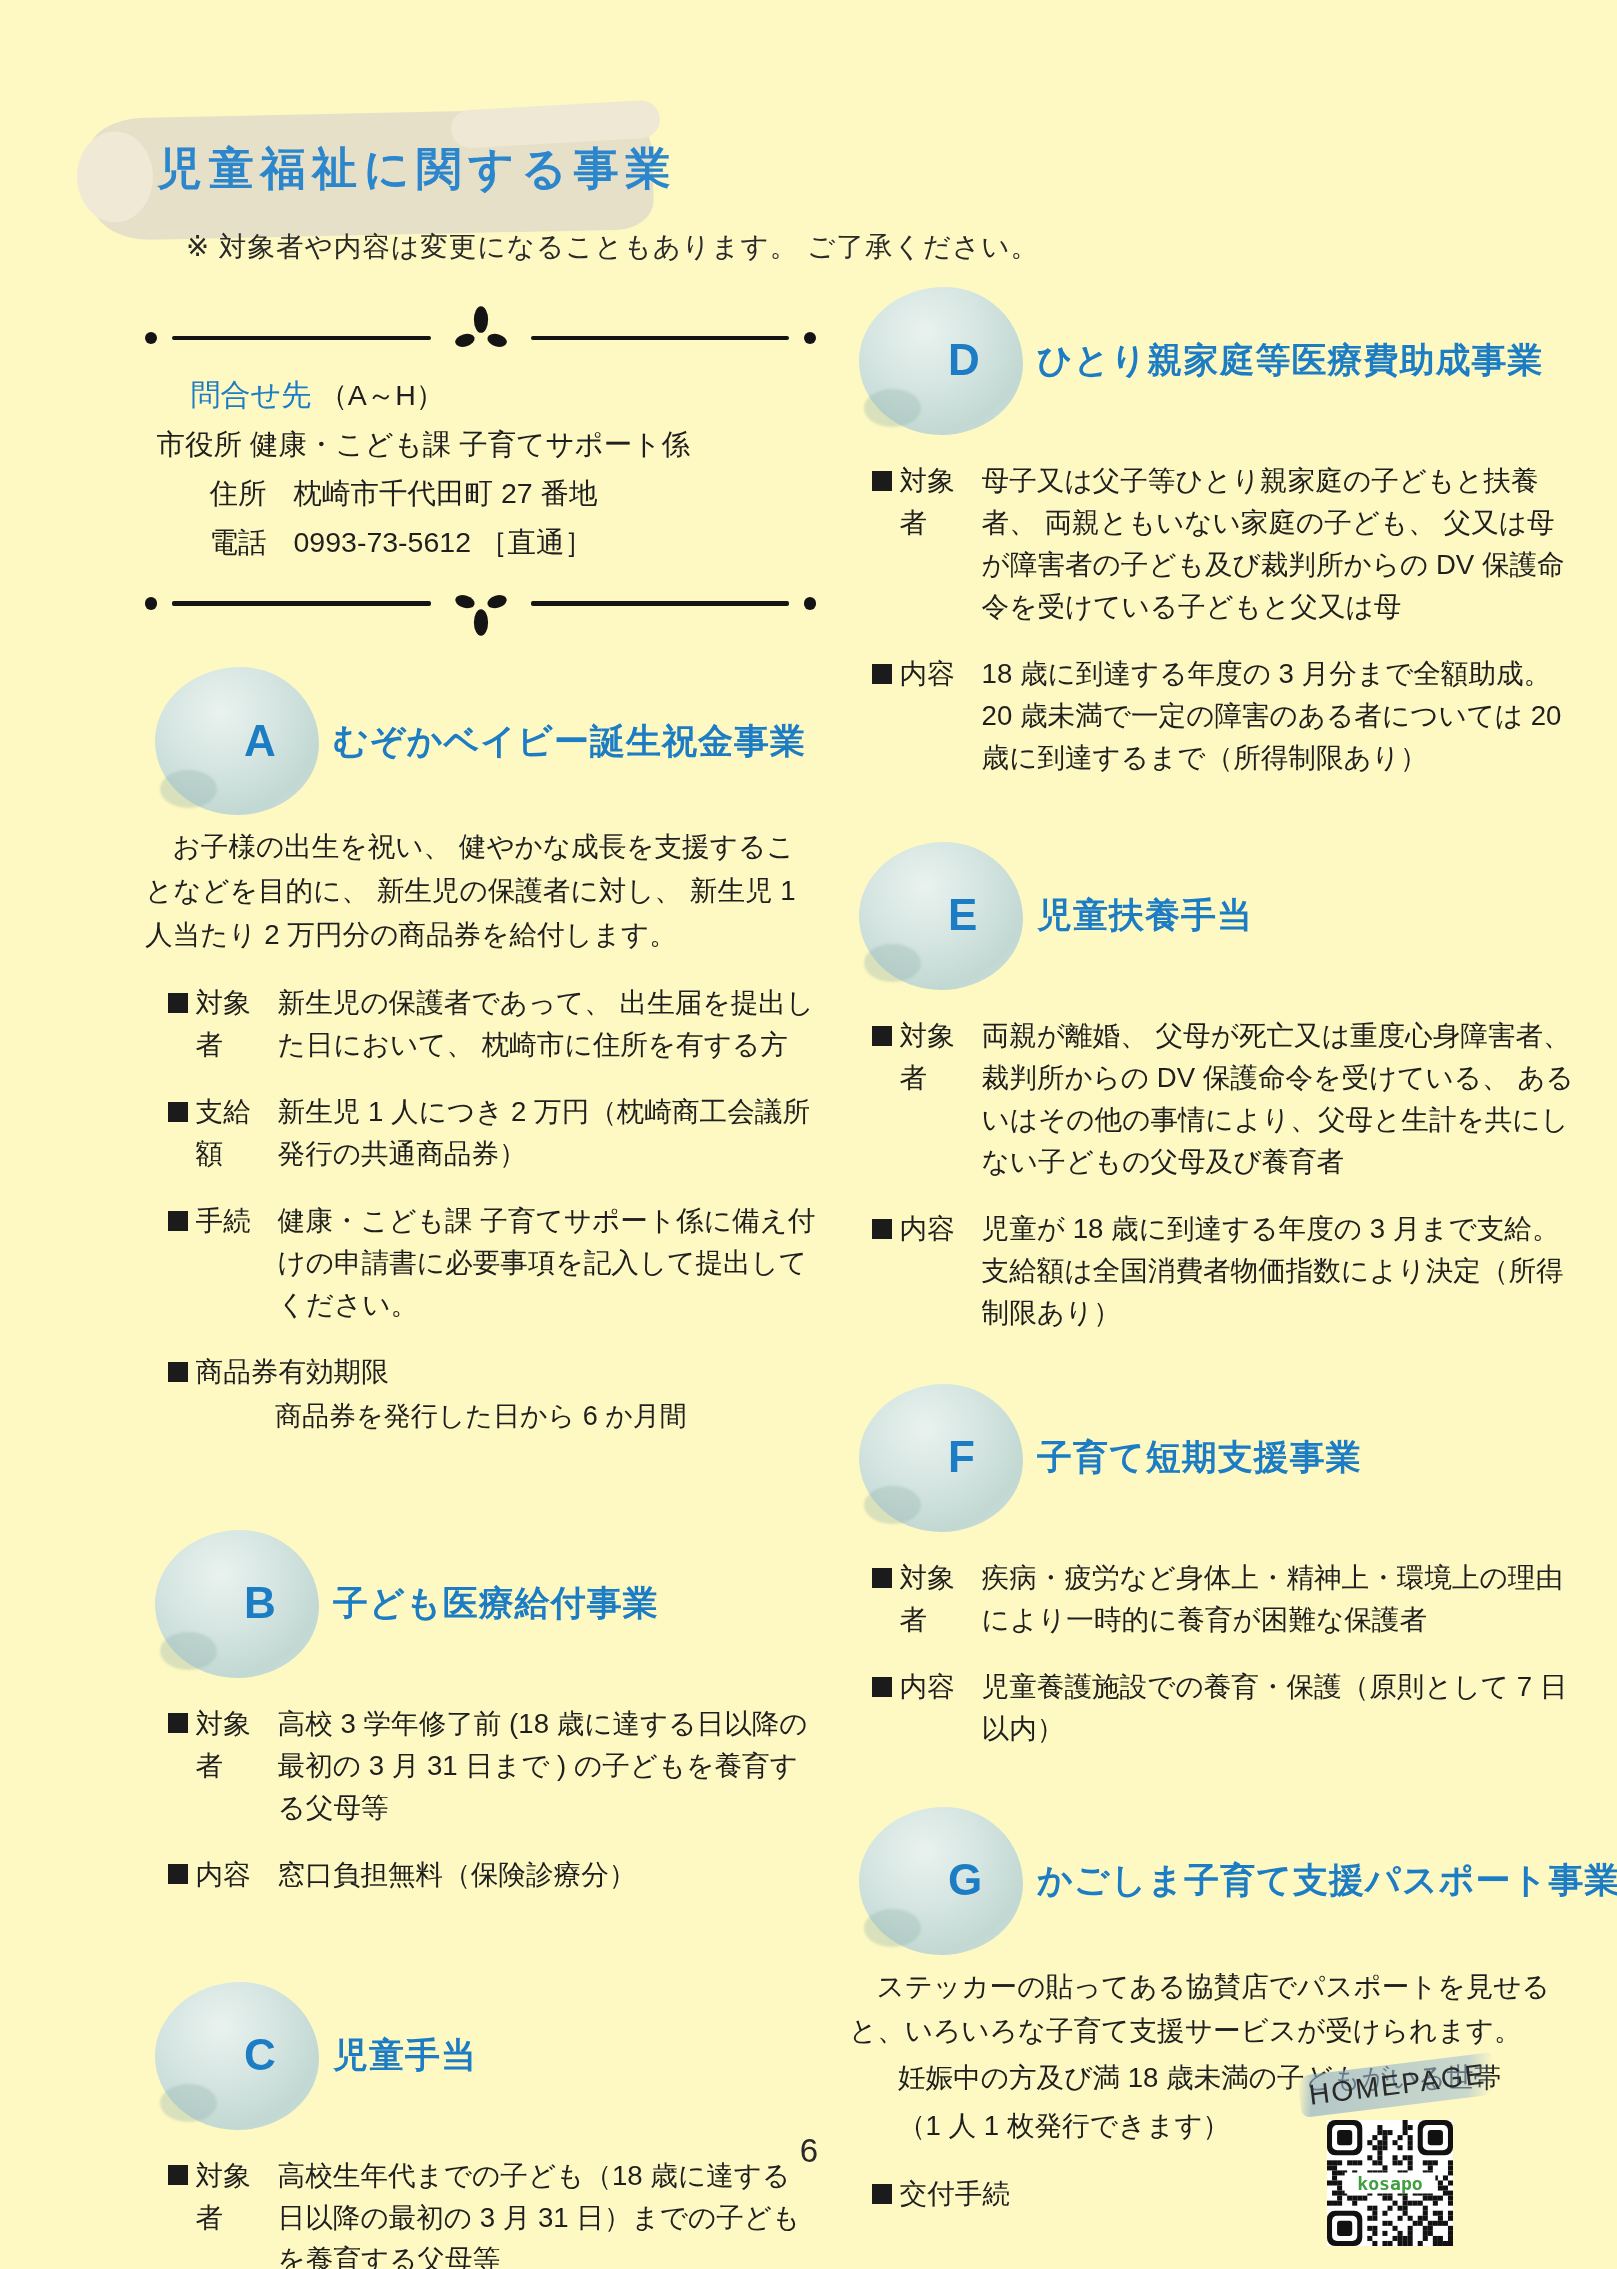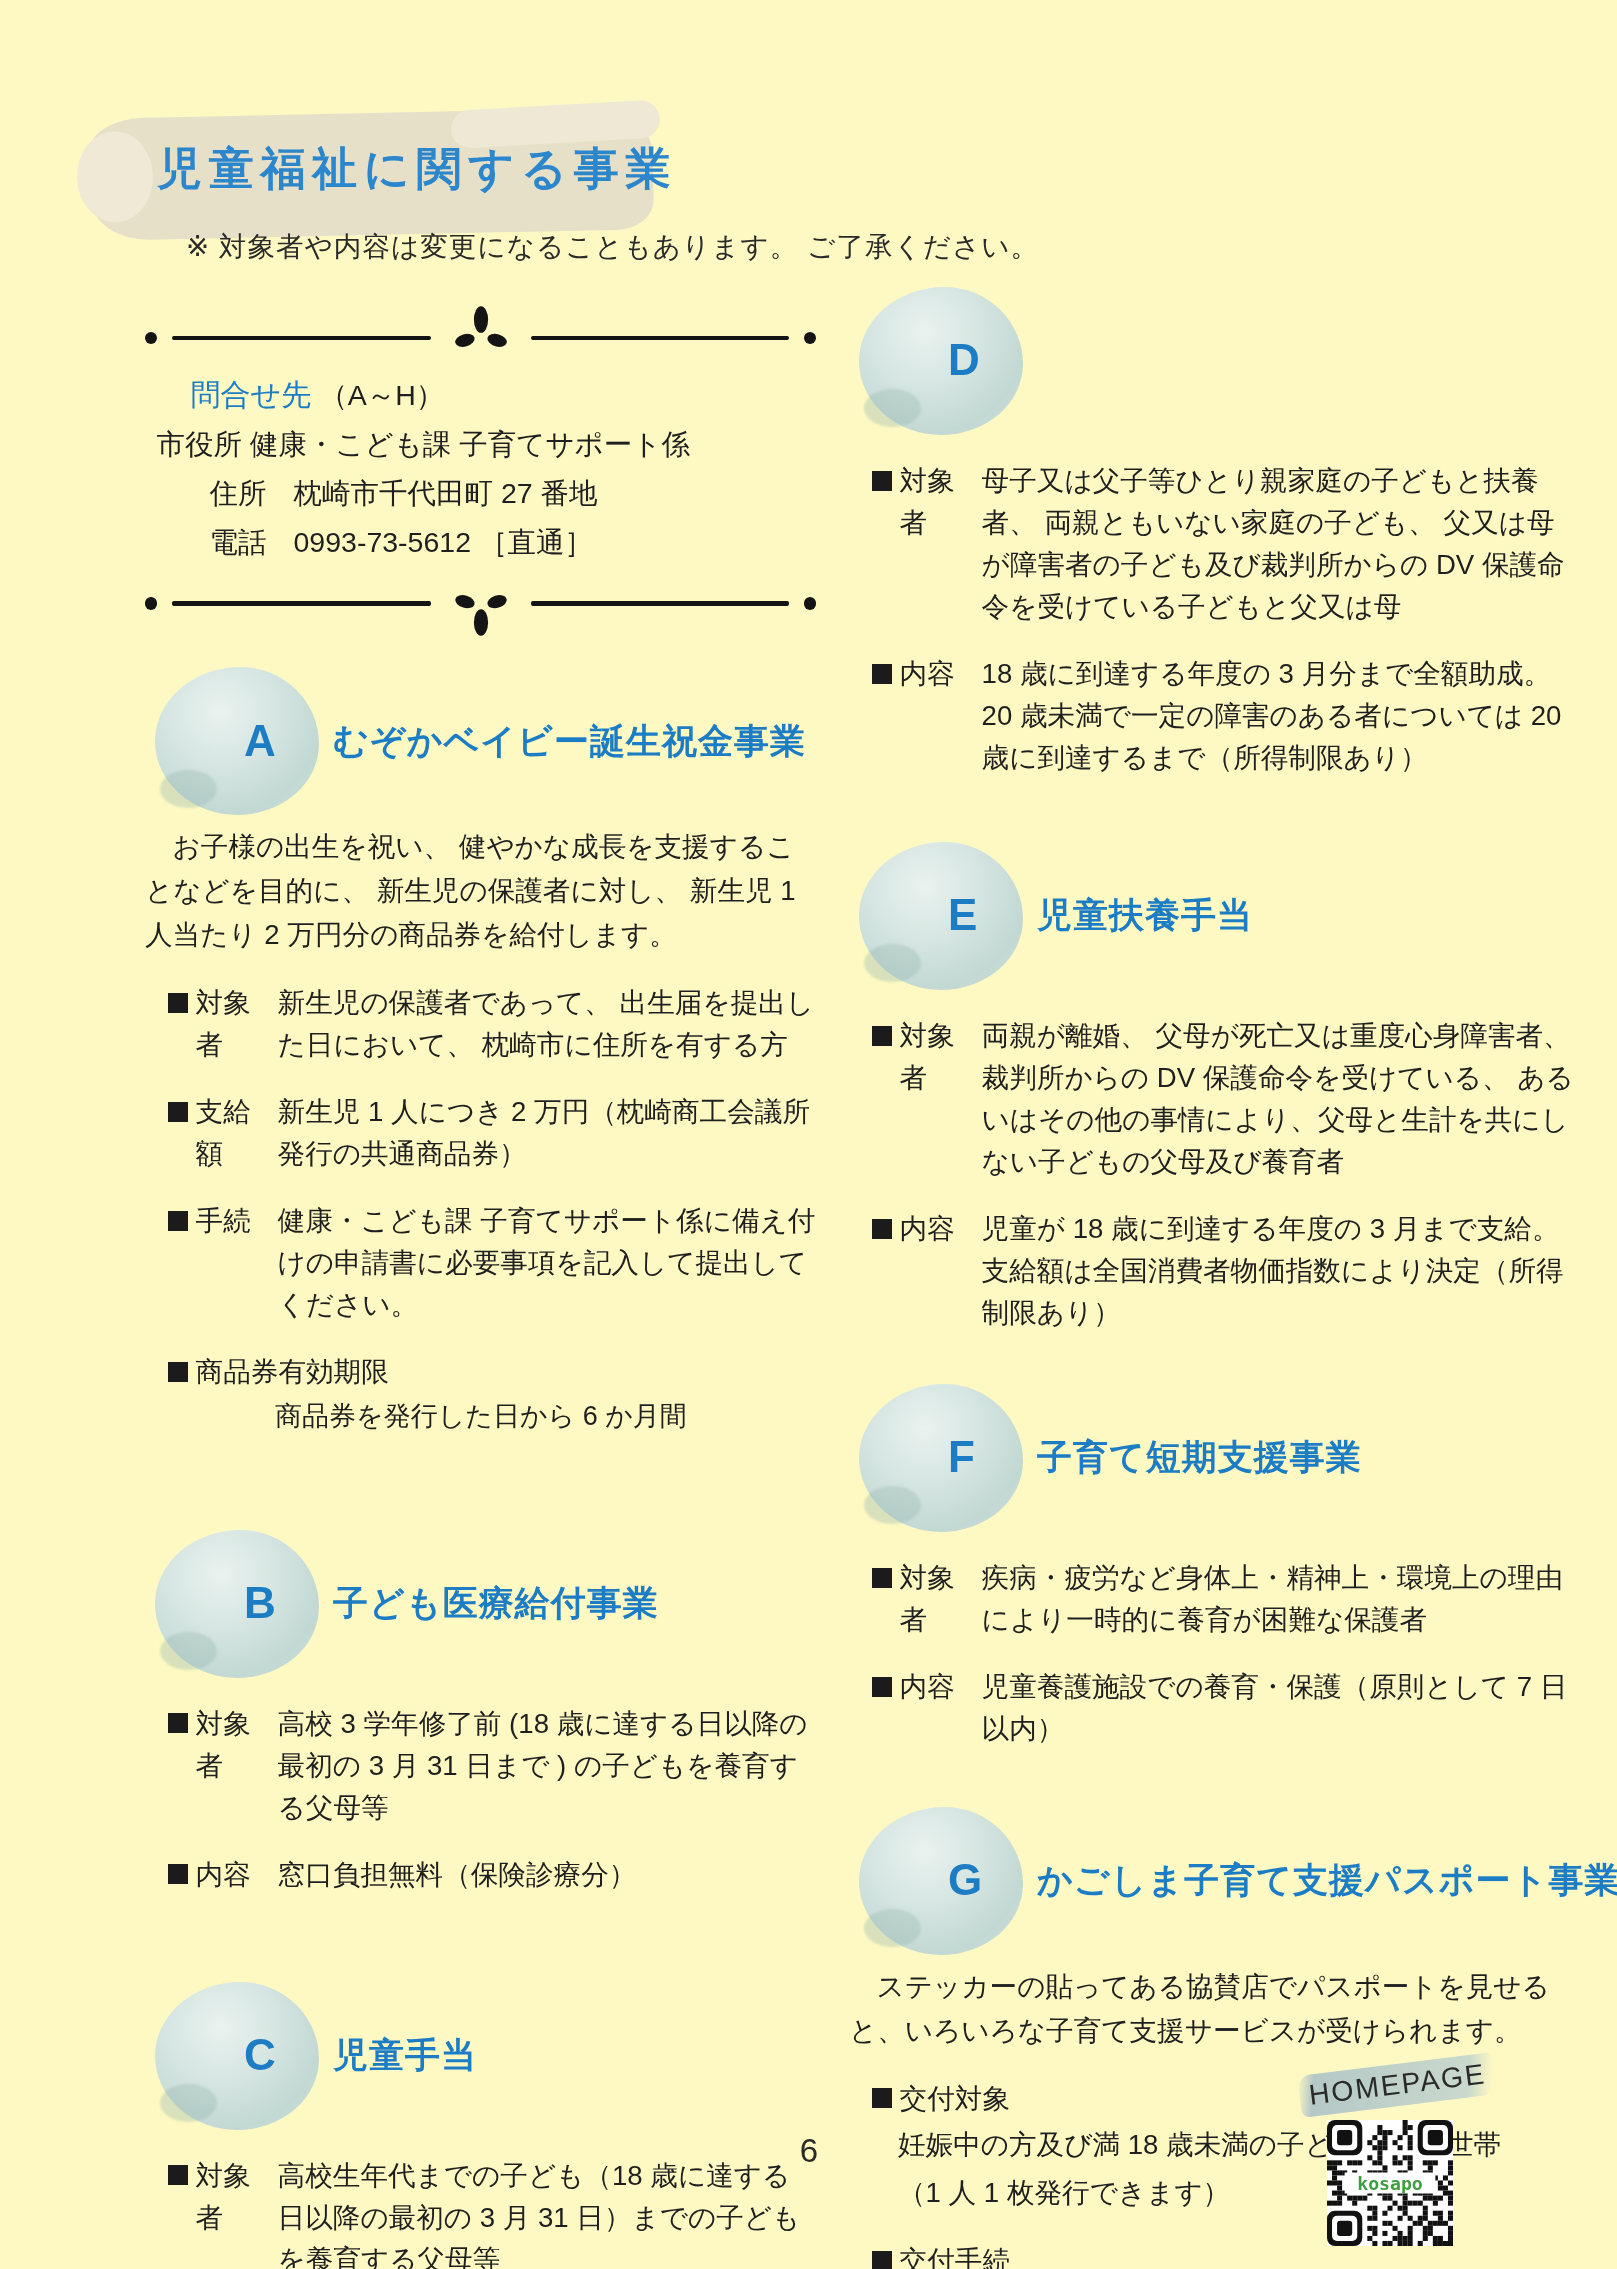--- a/index.html
+++ b/index.html
@@ -195,20 +195,21 @@
 
     </div>
   </div>
 
   <div class="col col-right">
 
     <div class="sec">
       <div class="sec-head">
         <div class="sec-circle"></div>
         <span class="sec-letter">D</span>
+        <span class="sec-title">ひとり親家庭等医療費助成事業</span>
       </div>
       <div class="item">
         <span class="bullet"></span>
         <span class="ilabel">対象者</span>
         <span class="ivalue">母子又は父子等ひとり親家庭の子どもと扶養者、 両親ともいない家庭の子ども、 父又は母が障害者の子ども及び裁判所からの DV 保護命令を受けている子どもと父又は母</span>
       </div>
       <div class="item">
         <span class="bullet"></span>
         <span class="ilabel">内容</span>
         <span class="ivalue">18 歳に到達する年度の 3 月分まで全額助成。 20 歳未満で一定の障害のある者については 20 歳に到達するまで（所得制限あり）</span>
@@ -251,24 +252,20 @@
       </div>
     </div>
 
     <div class="sec" style="margin-top:55px">
       <div class="sec-head">
         <div class="sec-circle"></div>
         <span class="sec-letter">G</span>
         <span class="sec-title">かごしま子育て支援パスポート事業</span>
       </div>
       <p class="intro">　ステッカーの貼ってある協賛店でパスポートを見せると、いろいろな子育て支援サービスが受けられます。</p>
-      <div class="item item-full">
-        <span class="bullet"></span>
-        <span class="ilabel">交付対象</span>
-      </div>
       <div class="vblock-g">妊娠中の方及び満 18 歳未満の子どもがいる世帯</div>
       <div class="vblock-g">（1 人 1 枚発行できます）</div>
       <div class="item item-full">
         <span class="bullet"></span>
         <span class="ilabel">交付手続</span>
       </div>
 
       <div class="g-media">
         <span class="homepage">HOMEPAGE</span>
         <div class="qr-wrap" id="qr-box"><svg width="126" height="126" viewBox="0 0 132 132" xmlns="http://www.w3.org/2000/svg">

